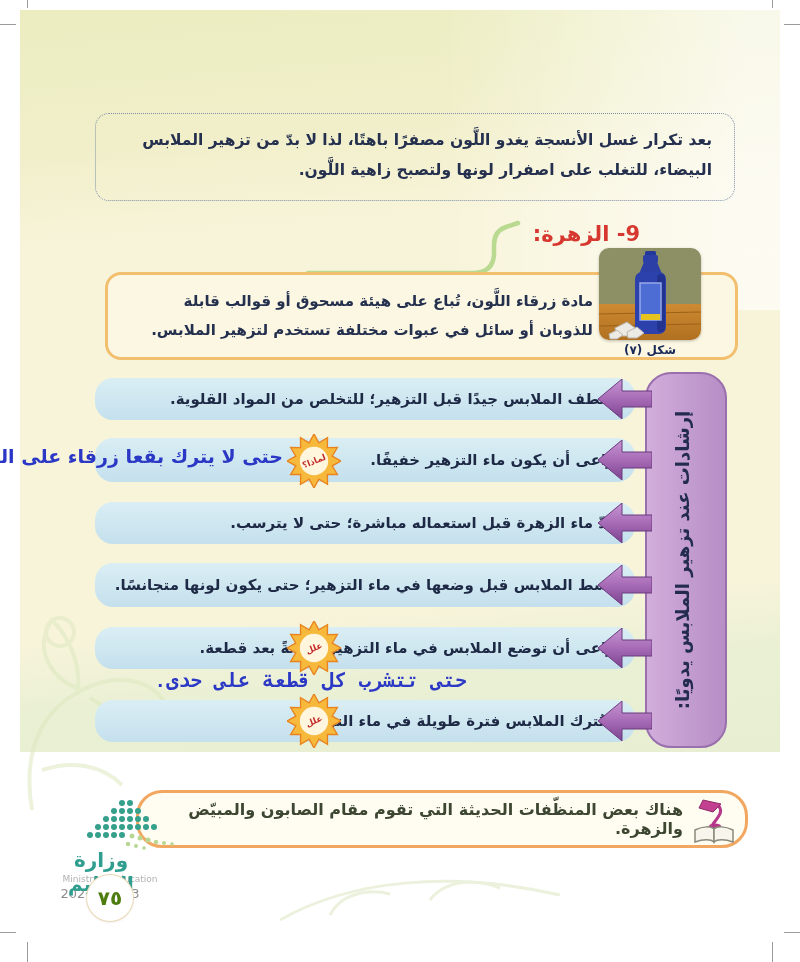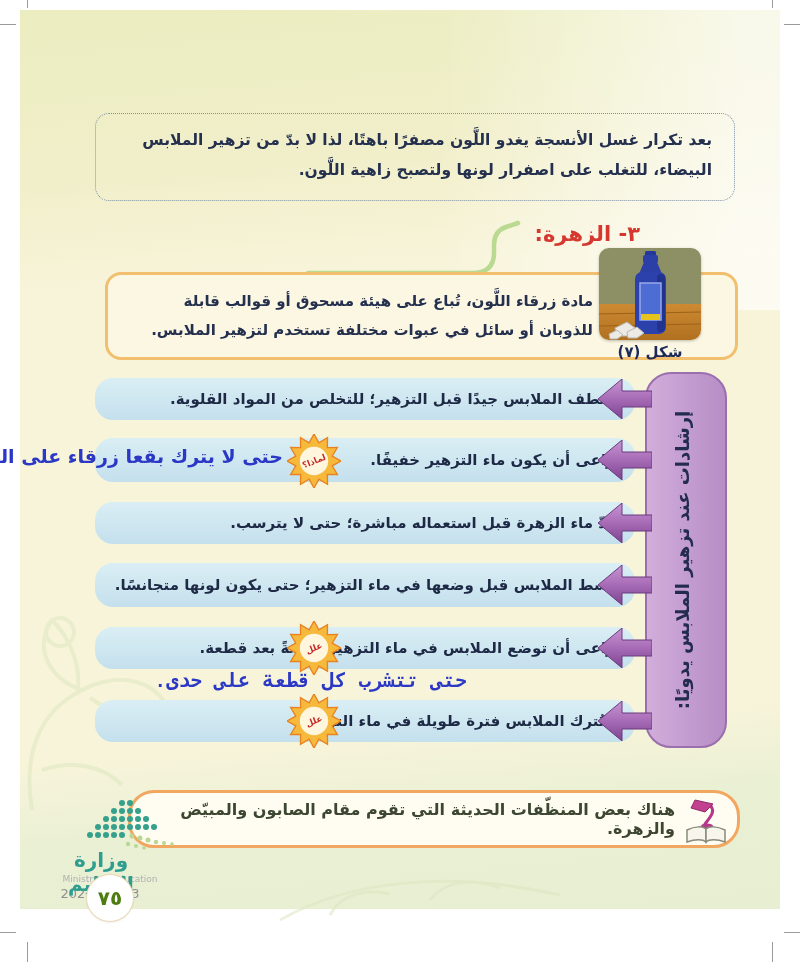--- a/index.html
+++ b/index.html
@@ -1,37 +1,37 @@
 <!DOCTYPE html>
 <html lang="ar"><head>
 <meta charset="utf-8">
 <style>
   html,body{margin:0;padding:0;background:#ffffff;}
   body{font-family:"DejaVu Sans", sans-serif;}
   .canvas{position:relative;width:800px;height:962px;background:#ffffff;overflow:hidden;}
-  .sheet{position:absolute;left:20px;top:10px;width:760px;height:899px;
+  .sheet{position:absolute;left:20px;top:10px;width:760px;height:742px;
     background:linear-gradient(175deg,#ebedc0 0%,#f1efca 18%,#f8f4da 30%,#f8f4da 78%,#eaf0d4 87%,#e7eed1 100%);}
   .sheet::before{content:"";position:absolute;right:0;top:0;width:45%;height:300px;
     background:linear-gradient(90deg,rgba(255,255,255,0) 0%,rgba(255,255,255,.65) 90%);pointer-events:none;}
   .crop{position:absolute;background:#9a9a9a;}
   .ar{direction:rtl;}
   
   .intro-box{position:absolute;left:75px;top:103px;width:640px;height:88px;border:1.5px dotted #7e90a8;
     border-radius:14px;box-sizing:border-box;padding:11px 22px;}
   .intro-box p{margin:0;font-size:15.5px;font-weight:bold;color:#24304e;line-height:1.95;text-align:right;}
   
   .heading{position:absolute;right:140px;top:212px;font-size:21px;font-weight:bold;color:#d6372e;}
   .bracket{position:absolute;left:280px;top:203px;}
   
   .figure-box{position:absolute;left:85px;top:262px;width:633px;height:88px;box-sizing:border-box;
     border:3.5px solid #f2bf6f;border-radius:16px;background:#fbf7e3;padding:12px 142px 10px 20px;}
   .figure-box p{margin:0;font-size:15px;font-weight:bold;color:#24304e;line-height:1.95;text-align:right;}
   .figure-photo{position:absolute;left:579px;top:238px;width:102px;height:92px;border-radius:10px;
     overflow:hidden;box-shadow:0 1px 3px rgba(0,0,0,.25);z-index:4;}
-  .figure-caption{position:absolute;left:579px;top:333px;width:102px;text-align:center;font-size:15px;
+  .figure-caption{position:absolute;left:579px;top:333px;width:102px;text-align:center;font-size:12px;
     font-weight:bold;color:#1c2a58;z-index:4;}
   
   .banner{position:absolute;left:75px;width:540px;background:linear-gradient(180deg,#daeef4,#c4e0ed);
     border-radius:18px;display:flex;align-items:center;direction:rtl;padding:0 14px;box-sizing:border-box;z-index:1;}
   .banner p{margin:0;font-size:15px;font-weight:bold;color:#1d2945;white-space:nowrap;}
   .arrow{position:absolute;left:578px;width:54px;height:40px;z-index:3;}
   .side-bar{position:absolute;left:625px;top:362px;width:82px;height:376px;z-index:2;
     background:linear-gradient(90deg,#d2aedb 0%,#c19ace 60%,#b78ec6 100%);
     border:2px solid #9a6fae;border-radius:26px;box-sizing:border-box;}
   .side-title{position:absolute;left:481px;top:536px;width:370px;height:28px;transform:rotate(-90deg);
@@ -40,21 +40,21 @@
   .badge{position:absolute;width:54px;height:54px;z-index:5;}
   .badge svg{position:absolute;left:0;top:0;}
   .badge span{position:absolute;left:0;top:0;width:54px;height:54px;display:flex;align-items:center;
     justify-content:center;transform:rotate(-22deg);font-size:8.5px;font-weight:bold;color:#c32a28;}
   
   .note{position:absolute;direction:rtl;white-space:nowrap;font-weight:bold;color:#2b38c6;text-align:right;}
   .note-inline{left:-70px;top:7px;width:258px;font-size:19px;}
   .note-5{left:117px;top:658px;width:330px;font-size:20px;z-index:4;font-family:Liberation Mono, monospace;}
   .note-6{left:123px;top:728px;width:340px;font-size:21px;z-index:4;}
   
-  .bottom-banner{position:absolute;left:108px;top:780px;width:612px;height:58px;box-sizing:border-box;
+  .bottom-banner{position:absolute;left:116px;top:780px;width:612px;height:58px;box-sizing:border-box;
     border:3px solid #f2a760;border-radius:26px;background:#fffdf2;z-index:2;padding-left:36px;}
   .bottom-banner p{margin:0;position:absolute;right:62px;left:18px;top:0;height:100%;display:flex;
     align-items:center;justify-content:flex-start;direction:rtl;font-size:16px;font-weight:bold;color:#3c4630;}
   .lamp-icon{position:absolute;right:6px;top:3px;}
   .moe-dots{position:absolute;left:62px;top:788px;z-index:3;}
   
   .wordmark{position:absolute;left:25px;top:838px;width:112px;text-align:center;font-size:20px;
     font-weight:bold;color:#2f9e8f;direction:rtl;z-index:2;}
   .ministry-en{position:absolute;left:25px;top:864px;width:130px;text-align:center;font-size:9px;
     color:#b2b2b2;z-index:1;}
@@ -111,21 +111,21 @@
       </g>
     </svg>
 
     <div class="intro-box ar">
       <p>بعد تكرار غسل الأنسجة يغدو اللَّون مصفرًا باهتًا، لذا لا بدّ من تزهير الملابس البيضاء، للتغلب على اصفرار لونها ولتصبح زاهية اللَّون.</p>
     </div>
 
     <svg class="bracket" width="230" height="70" viewBox="0 0 230 70">
       <path d="M 8 60 H 172 Q 194 60 194 40 V 32 Q 194 18 206 14 L 218 10" fill="none" stroke="#b9da90" stroke-width="4.5" stroke-linecap="round"></path>
     </svg>
-    <div class="heading ar">٣- الزهرة:</div>
+    <div class="heading ar">9- الزهرة:</div>
 
     <div class="figure-box ar">
       <p>مادة زرقاء اللَّون، تُباع على هيئة مسحوق أو قوالب قابلة للذوبان أو سائل في عبوات مختلفة تستخدم لتزهير الملابس.</p>
     </div>
     <div class="figure-photo">
       <svg width="102" height="92" viewBox="0 0 102 92">
         <rect x="0" y="0" width="102" height="56" fill="#8d8f64"></rect>
         <rect x="0" y="56" width="102" height="36" fill="url(#woodg)"></rect>
         <line x1="0" y1="66" x2="102" y2="64" stroke="#9d6218" stroke-width="1"></line>
         <line x1="0" y1="78" x2="102" y2="76" stroke="#9d6218" stroke-width="1"></line>

